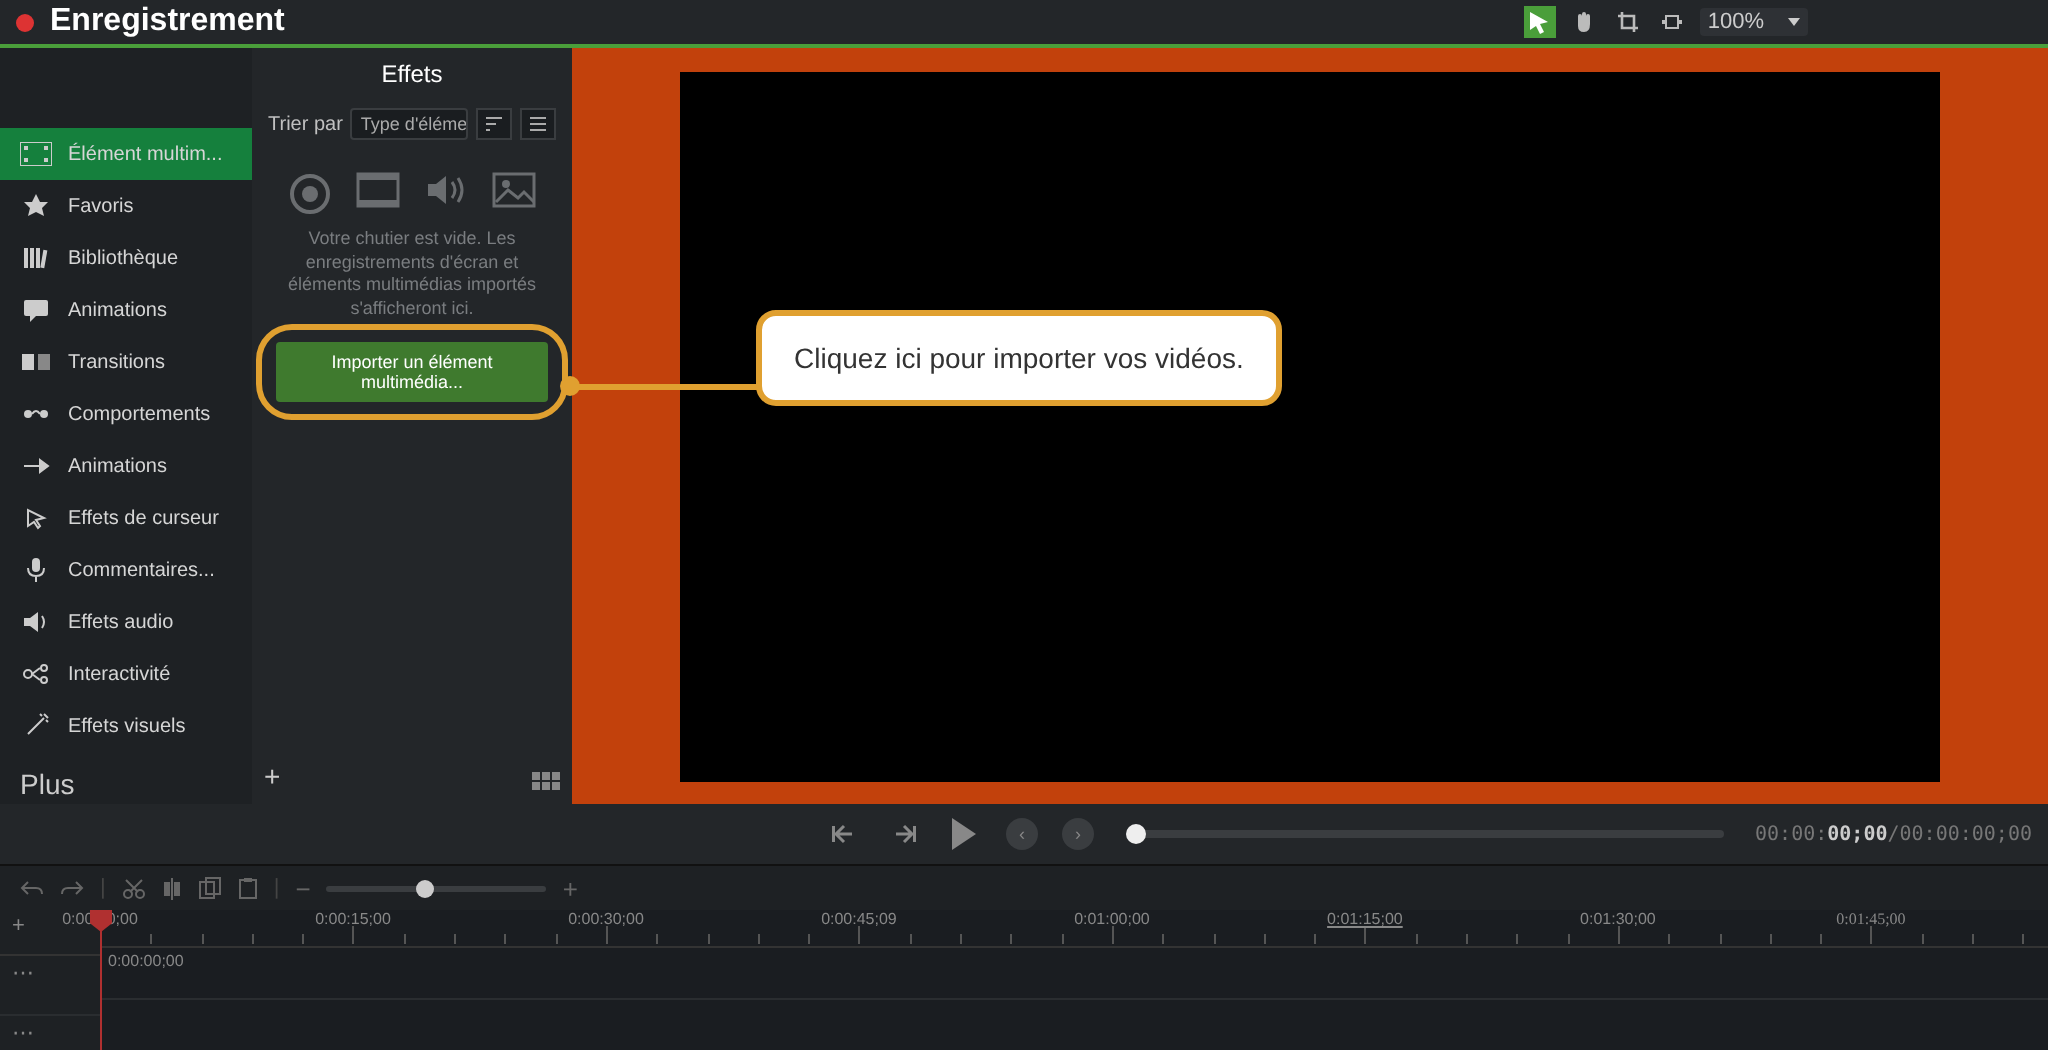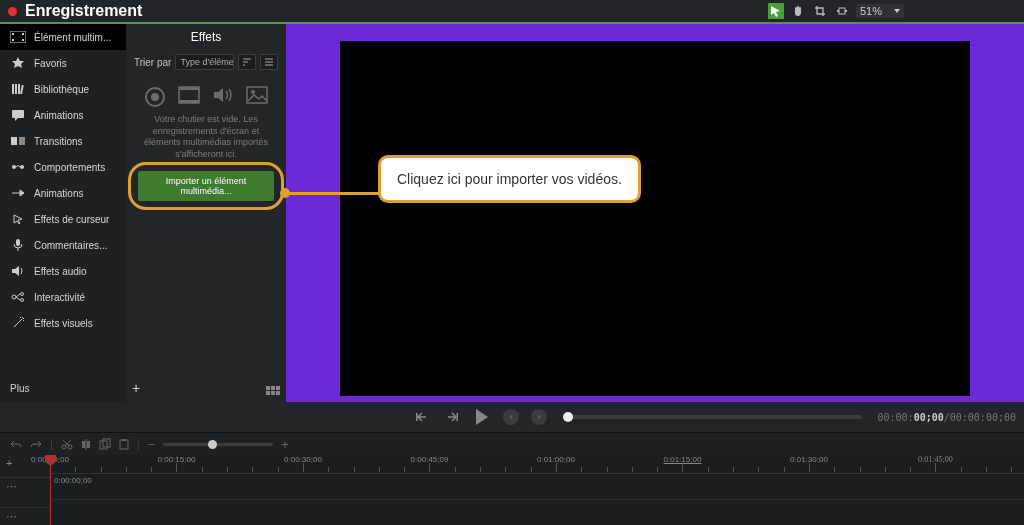--- a/index.html
+++ b/index.html
@@ -7,35 +7,35 @@
   .rec-dot{width:9px;height:9px;border-radius:50%;background:#d33;margin-right:8px;}
   .title{color:#fff;font-size:16px;font-weight:bold;}
   .canvas-tools{position:absolute;right:120px;top:0;height:22px;display:flex;align-items:center;gap:6px;}
   .tool{width:16px;height:16px;display:flex;align-items:center;justify-content:center;color:#bbb;}
   .tool.sel{background:#4a9e3a;color:#fff;}
   .zoom{display:flex;align-items:center;gap:2px;background:#2e3135;padding:1px 4px;border-radius:2px;color:#ccc;}
   .zoom-caret{border-left:3px solid transparent;border-right:3px solid transparent;border-top:4px solid #ccc;}
   .main{display:flex;height:378px;}
   .sidebar{width:126px;background:#1e2124;display:flex;flex-direction:column;}
   .sb-item{display:flex;align-items:center;gap:8px;padding:7px 10px;color:#d6d6d6;font-size:10px;}
-  .sb-item.active{background:#000000;}
+  .sb-item.active{background:#15803d;margin-top:40px;}
   .sb-icon{width:16px;height:12px;flex-shrink:0;display:flex;align-items:center;justify-content:center;}
-  .sb-plus{margin-top:auto;padding:8px 10px;color:#ccc;display:flex;align-items:center;gap:8px;font-size:10px;}
+  .sb-plus{margin-top:auto;padding:8px 10px;color:#ccc;display:flex;align-items:center;gap:8px;font-size:14px;}
   .bin-panel{width:160px;background:#232629;display:flex;flex-direction:column;position:relative;}
   .bin-title{text-align:center;color:#fff;font-size:12px;padding:6px 0;}
   .sort-row{display:flex;align-items:center;gap:4px;padding:4px 8px;font-size:10px;color:#c0c0c0;}
   .sort-select{flex:1;background:#1a1d20;border:1px solid #3a3d40;color:#aaa;font-size:9px;padding:2px 4px;border-radius:2px;max-width:82px;overflow:hidden;white-space:nowrap;}
   .view-btn{width:16px;height:14px;background:#1a1d20;border:1px solid #3a3d40;display:flex;align-items:center;justify-content:center;}
   .media-icons{display:flex;justify-content:center;gap:12px;padding:12px 0 6px;color:#6a6d70;}
   .empty-text{text-align:center;font-size:9px;color:#7a7d80;padding:0 14px;line-height:1.3;}
   .import-btn{margin:10px 12px;padding:5px 6px;background:#3f7a2e;color:#fff;text-align:center;font-size:9px;border-radius:2px;position:relative;}
   .ring{position:absolute;left:-10px;top:-9px;right:-10px;bottom:-9px;border:3px solid #e0a030;border-radius:18px;pointer-events:none;}
   .bin-plus{position:absolute;left:6px;bottom:6px;color:#ccc;font-size:14px;}
   .bin-grid{position:absolute;right:6px;bottom:6px;width:14px;height:10px;}
-  .canvas-area{flex:1;background:#6d28d9;display:flex;align-items:flex-end;justify-content:center;padding:6px;position:relative;}
+  .canvas-area{flex:1;background:#c2410c;display:flex;align-items:center;justify-content:center;padding:6px;position:relative;}
   .canvas{width:630px;height:355px;background:#000;}
   .callout{position:absolute;left:92px;top:131px;background:#fff;border:3px solid #e0a030;border-radius:10px;padding:12px 16px;color:#333;font-size:14px;text-align:center;z-index:10;line-height:1.3;}
   .connector{position:absolute;left:0;top:168px;width:95px;height:3px;background:#e0a030;z-index:9;}
   .connector:before{content:"";position:absolute;left:-6px;top:-4px;width:10px;height:10px;border-radius:50%;background:#e0a030;}
   .playbar{height:30px;background:#232629;display:flex;align-items:center;padding:0 8px;color:#888;}
   .pb-center{display:flex;align-items:center;gap:12px;margin-left:405px;}
   .pb-btn{width:18px;height:18px;display:flex;align-items:center;justify-content:center;}
   .play-big{width:0;height:0;border-left:12px solid #888;border-top:8px solid transparent;border-bottom:8px solid transparent;}
   .arrow-circle{width:16px;height:16px;border-radius:50%;background:#3a3d40;display:flex;align-items:center;justify-content:center;font-size:9px;}
   .scrub{flex:1;height:4px;background:#3a3d40;margin:0 16px;border-radius:2px;position:relative;}
@@ -79,21 +79,21 @@
         </svg>
       </div>
     <div class="tool">
         <svg width="12" height="12">
           <rect x="3" y="3" width="6" height="6" fill="none" stroke="#bbb"></rect>
           <rect x="1" y="5" width="2" height="2" fill="#bbb"></rect>
           <rect x="9" y="5" width="2" height="2" fill="#bbb"></rect>
         </svg>
       </div>
     <div class="zoom">
-        <span>51%</span>
+        <span>100%</span>
         <span style="width:8px"></span>
         <div class="zoom-caret"></div>
       </div>
   </div>
 </div>
 
 <div class="main">
 
   <div class="sidebar">
     <div class="sb-item active">

